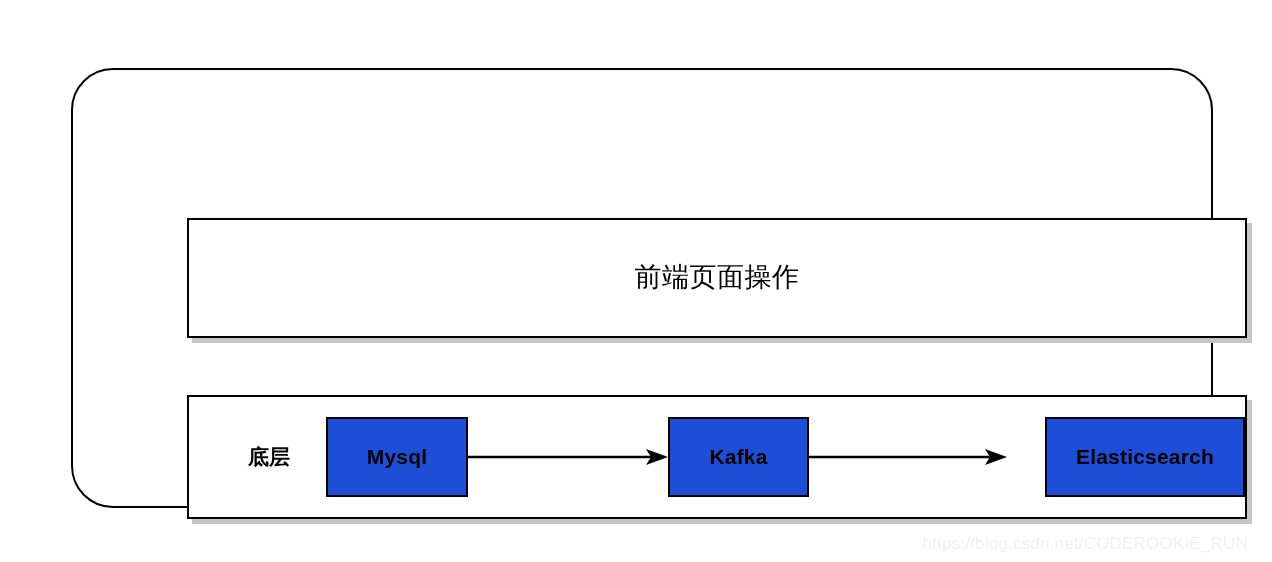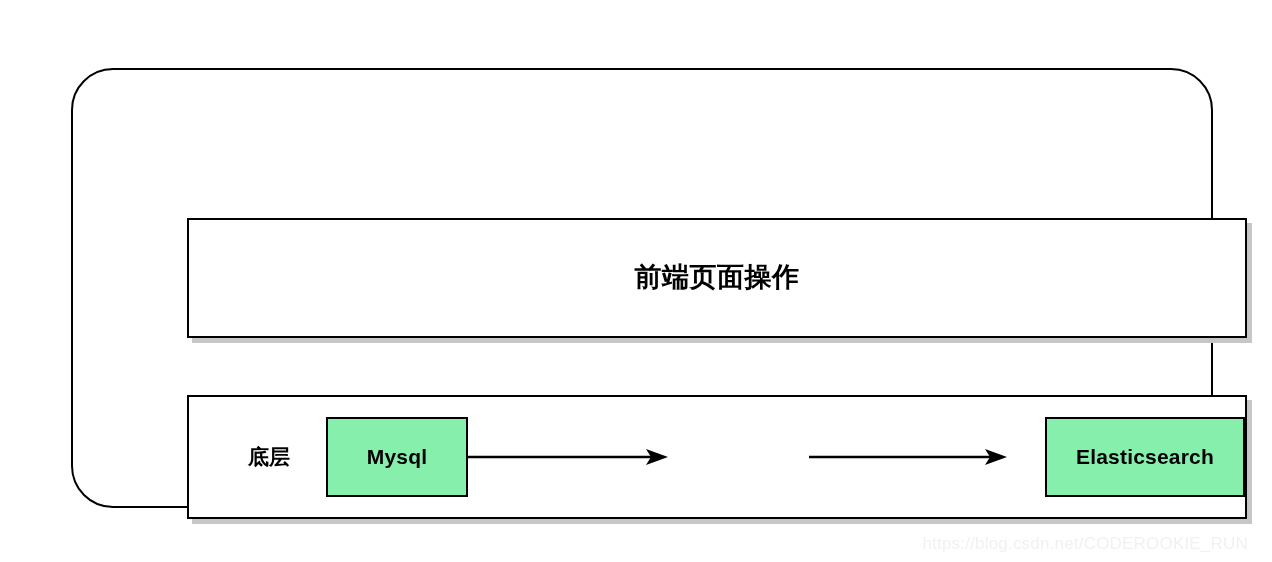--- a/index.html
+++ b/index.html
@@ -53,21 +53,21 @@
     height: 120px;
   }
   .title-band .band-label {
     position: absolute;
     left: 0;
     right: 0;
     top: 50%;
     transform: translateY(-50%);
     text-align: center;
     font-size: 27px;
-    font-weight: bold;
+    font-weight: normal;
     letter-spacing: 0.5px;
     line-height: 1.15;
     white-space: nowrap;
   }
 
   
   .bottom-band {
     left: 114px;
     top: 325px;
     width: 1060px;
@@ -87,21 +87,21 @@
     white-space: nowrap;
   }
 
   
   .node-box {
     position: absolute;
     top: 50%;
     transform: translateY(-50%);
     height: 80px;
     border: 2.5px solid #000000;
-    background: #86efac;
+    background: #1d4ed8;
     box-sizing: border-box;
     display: flex;
     align-items: center;
     justify-content: center;
   }
   .node-box .node-label {
     font-size: 21px;
     font-weight: bold;
     white-space: nowrap;
     letter-spacing: 0.2px;
@@ -153,20 +153,23 @@
         <span class="node-label">Mysql</span>
       </div>
 
       <div class="connector connector-mysql-kafka">
         <svg width="200" height="22" viewBox="0 0 200 22" aria-hidden="true">
           <line x1="0" y1="11" x2="186" y2="11" stroke="#000000" stroke-width="2.5"></line>
           <path d="M200 11 L178 3 L183 11 L178 19 Z" fill="#000000"></path>
         </svg>
       </div>
 
+      <div class="node-box node-kafka">
+        <span class="node-label">Kafka</span>
+      </div>
 
       <div class="connector connector-kafka-elasticsearch">
         <svg width="198" height="22" viewBox="0 0 198 22" aria-hidden="true">
           <line x1="0" y1="11" x2="184" y2="11" stroke="#000000" stroke-width="2.5"></line>
           <path d="M198 11 L176 3 L181 11 L176 19 Z" fill="#000000"></path>
         </svg>
       </div>
 
       <div class="node-box node-elasticsearch">
         <span class="node-label">Elasticsearch</span>

